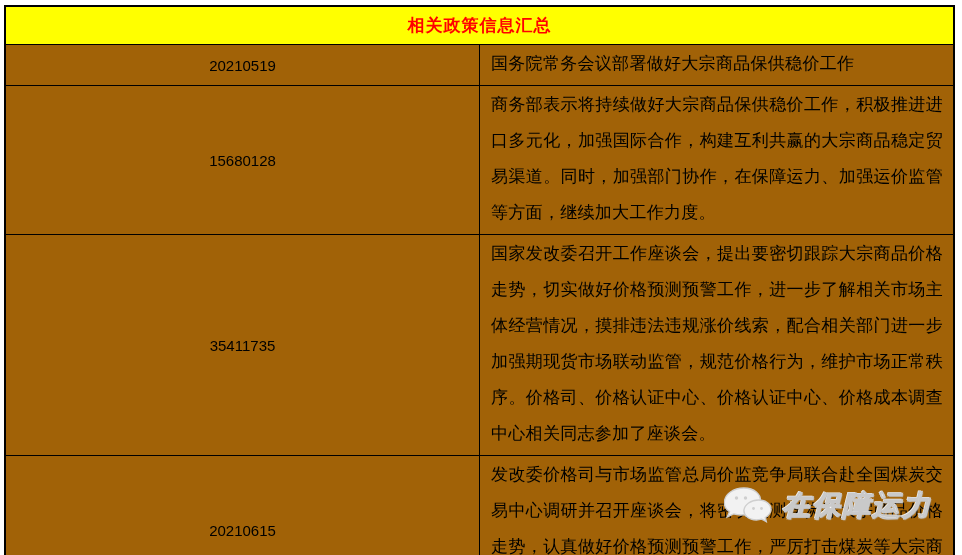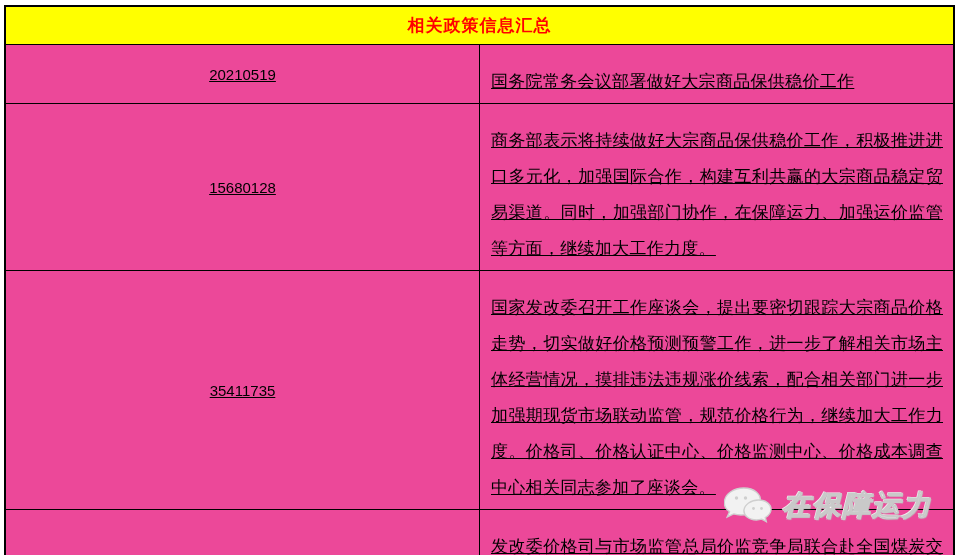--- a/index.html
+++ b/index.html
@@ -31,35 +31,34 @@
     text-align: center;
     padding: 7px 4px;
     border: 1px solid #000000;
     font-family: "Liberation Serif", serif;
     letter-spacing: 1px;
   }
   table.policy-table td {
     border: 1px solid #000000;
     color: #000000;
     vertical-align: middle;
-    background: #ec4899;
-    text-decoration: underline;
+    background: #a16207;
   }
   td.date-cell {
     width: 90px;
     text-align: center;
     font-size: 15px;
     font-family: "Liberation Sans", sans-serif;
     padding: 2px;
   }
   td.content-cell {
     font-size: 17px;
     font-family: "Liberation Serif", serif;
     line-height: 36px;
-    padding: 19px 10px 3px 11px;
+    padding: 1px 10px 3px 11px;
     text-align: justify;
     text-justify: inter-character;
     letter-spacing: 0.3px;
   }
   .watermark {
     position: absolute;
     top: 486px;
     right: 8px;
     display: flex;
     align-items: center;
@@ -96,21 +95,21 @@
     <td class="content-cell">国务院常务会议部署做好大宗商品保供稳价工作</td>
   </tr>
 
   <tr>
     <td class="date-cell">15680128</td>
     <td class="content-cell">商务部表示将持续做好大宗商品保供稳价工作，积极推进进口多元化，加强国际合作，构建互利共赢的大宗商品稳定贸易渠道。同时，加强部门协作，在保障运力、加强运价监管等方面，继续加大工作力度。</td>
   </tr>
 
   <tr>
     <td class="date-cell">35411735</td>
-    <td class="content-cell">国家发改委召开工作座谈会，提出要密切跟踪大宗商品价格走势，切实做好价格预测预警工作，进一步了解相关市场主体经营情况，摸排违法违规涨价线索，配合相关部门进一步加强期现货市场联动监管，规范价格行为，继续加大工作力度。价格司、价格认证中心、价格监测中心、价格成本调查中心相关同志参加了座谈会。</td>
+    <td class="content-cell">国家发改委召开工作座谈会，提出要密切跟踪大宗商品价格走势，切实做好价格预测预警工作，进一步了解相关市场主体经营情况，摸排违法违规涨价线索，配合相关部门进一步加强期现货市场联动监管，规范价格行为，维护市场正常秩序。价格司、价格认证中心、价格认证中心、价格成本调查中心相关同志参加了座谈会。</td>
   </tr>
 
   <tr>
     <td class="date-cell">20210615</td>
     <td class="content-cell">发改委价格司与市场监管总局价监竞争局联合赴全国煤炭交易中心调研并召开座谈会，将密切监测煤炭等大宗商品价格走势，认真做好价格预测预警工作，严厉打击煤炭等大宗商品囤积居奇、哄抬价格等违法违规行为。</td>
   </tr>
 
 </tbody>
   </table>
 

